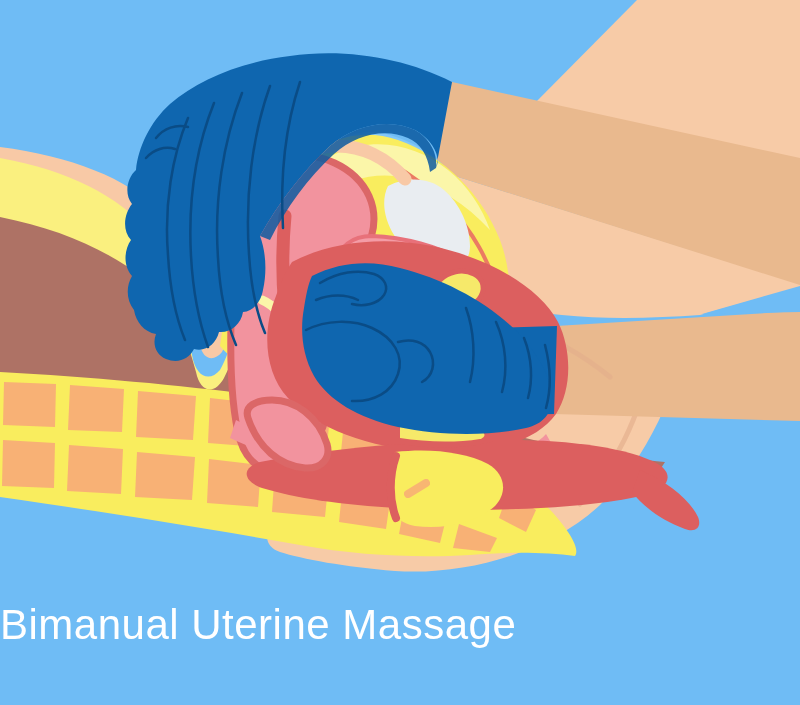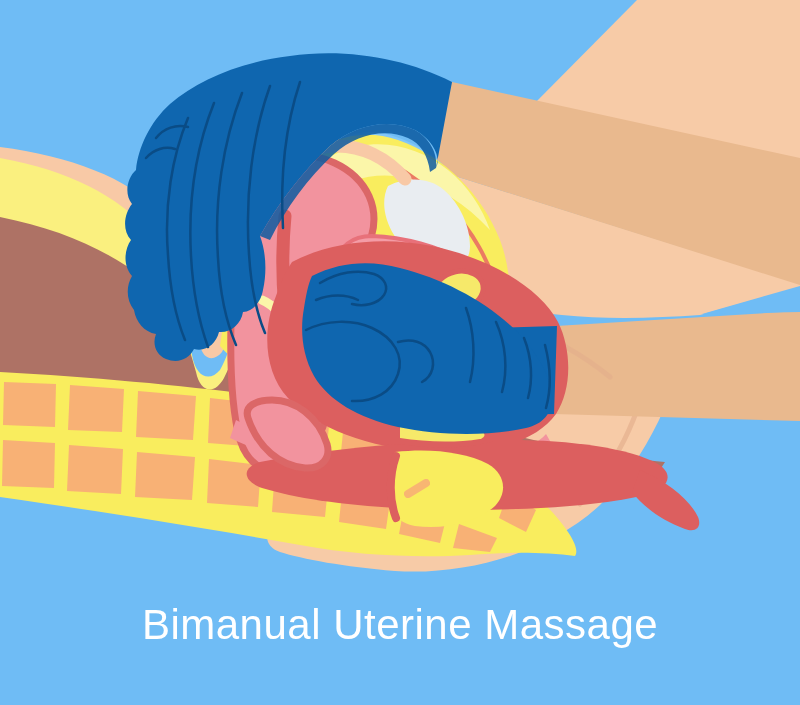--- a/index.html
+++ b/index.html
@@ -35,21 +35,20 @@
   .domeline {stroke:var(--dome-edge);stroke-width:4;fill:none;stroke-linecap:round;}
   .redline  {stroke:var(--red-organ);stroke-width:8;fill:none;stroke-linecap:round;}
   .crease   {stroke:var(--skin-shadow);stroke-width:5;fill:none;stroke-linecap:round;opacity:.65;}
   .glove    {fill:var(--glove-blue);}
   .gloveline{stroke:var(--glove-line);stroke-width:2.5;fill:none;stroke-linecap:round;}
   .gloveshade{fill:var(--glove-shade);opacity:.85;}
   .labiayellow{fill:var(--fat-pale2);}
   .dash     {stroke:var(--bone-orange);stroke-width:8;stroke-linecap:round;opacity:.9;}
   #caption{
     position:absolute;left:0;right:0;top:601px;
-    text-align:center;
     font-size:42px;font-weight:300;letter-spacing:.5px;
     color:var(--text-white,#fff);
   }
 </style>
 </head>
 <body>
 
 <div id="stage">
   <svg viewBox="0 0 800 705" width="800" height="705">
 

